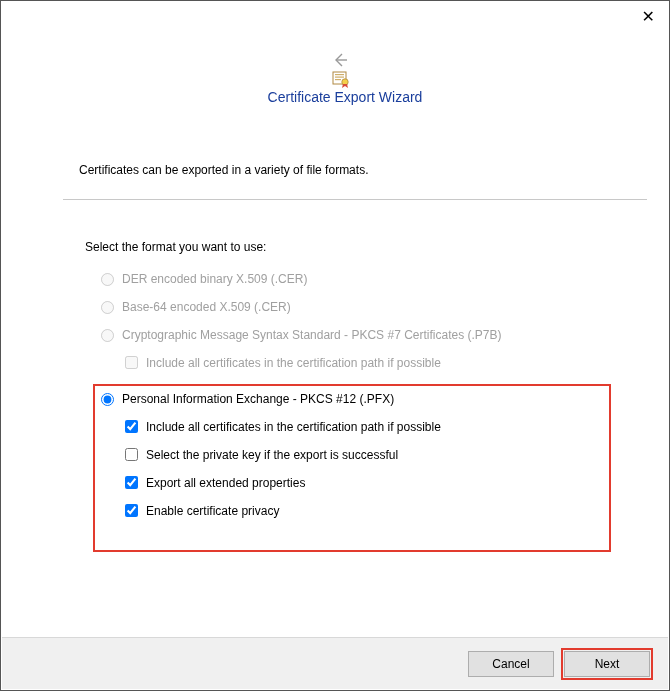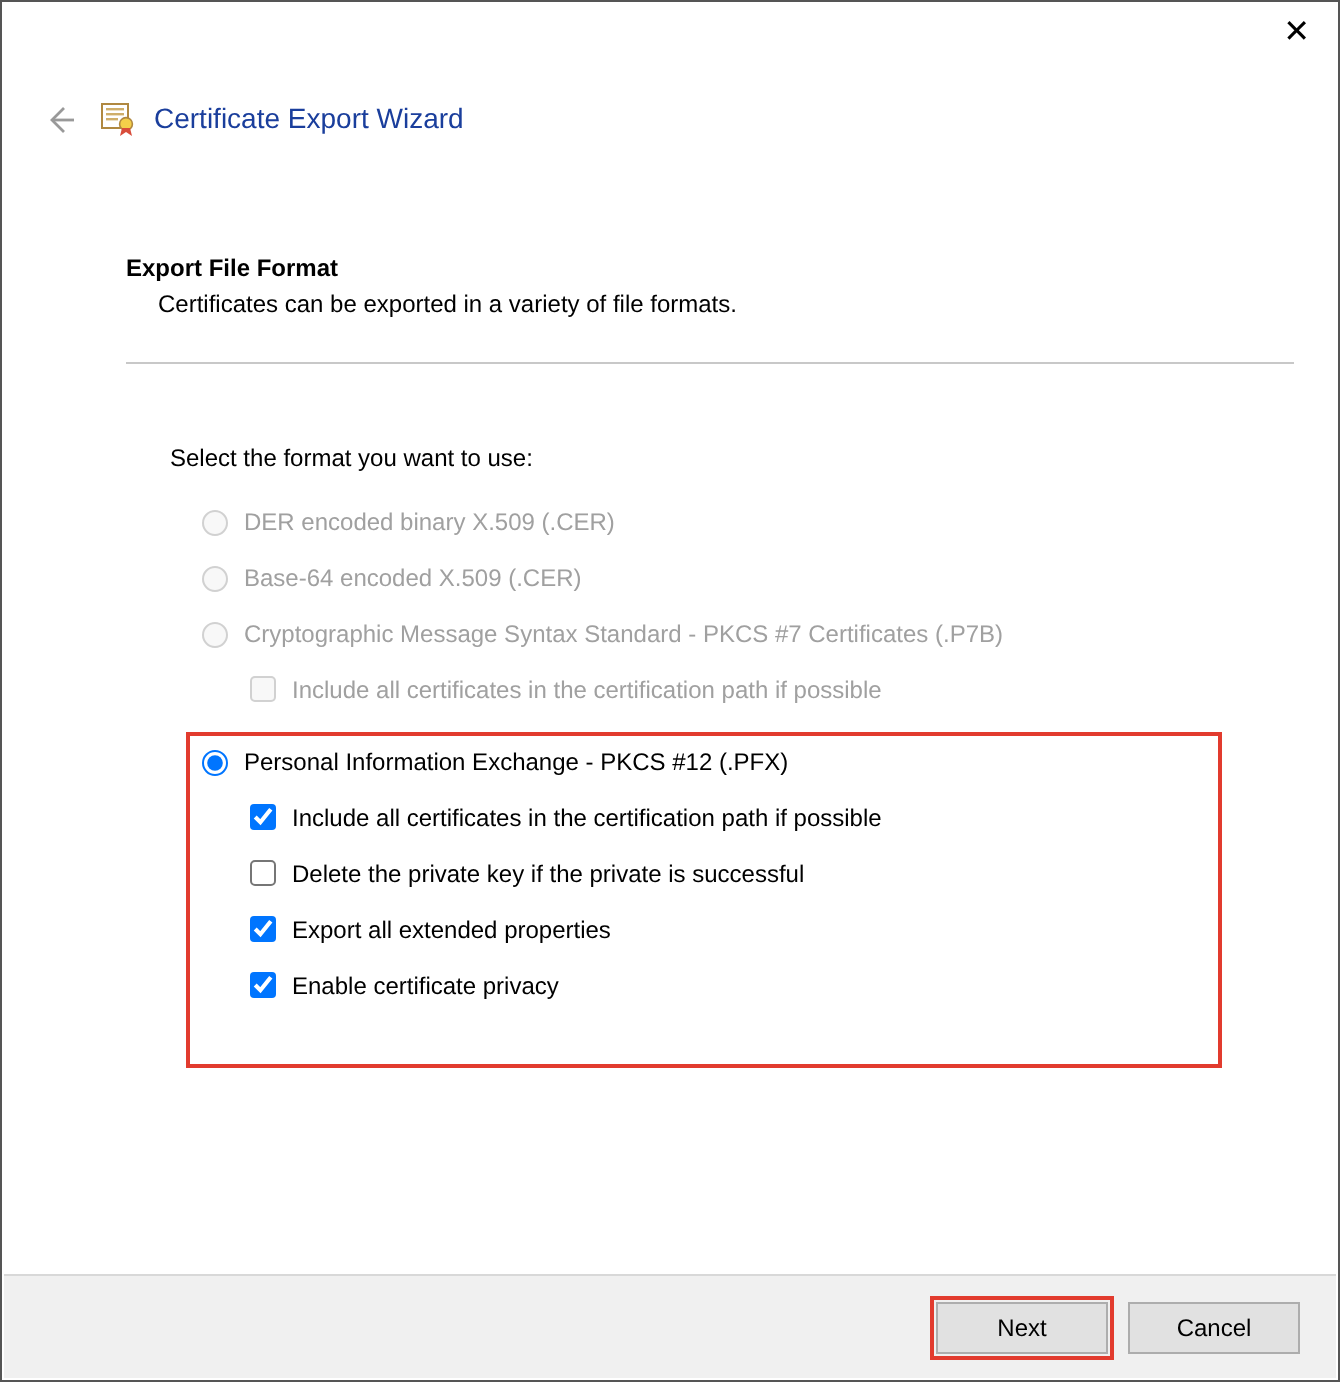--- a/index.html
+++ b/index.html
@@ -25,20 +25,21 @@
     font-size: 16px;
     line-height: 1;
     cursor: pointer;
     color: #000;
     font-family: Arial, sans-serif;
   }
   .header {
     display: flex;
     align-items: center;
     padding: 48px 0 0 20px;
+    flex-direction: column;
   }
   .back-arrow {
     width: 18px;
     height: 18px;
     color: #888;
     margin-right: 10px;
     margin-top: 2px;
     display: flex;
     align-items: center;
     justify-content: center;
@@ -163,21 +164,20 @@
         <rect x="4" y="7.5" width="9" height="1.2" fill="#cfae6a"></rect>
         <rect x="4" y="10" width="6" height="1.2" fill="#cfae6a"></rect>
         <circle cx="14" cy="13" r="3.2" fill="#f4cf4a" stroke="#b08840" stroke-width="0.8"></circle>
         <path d="M12 15 L11 19 L14 17 L17 19 L16 15" fill="#d84c3a"></path>
       </svg>
     </div>
     <div class="wiz-title">Certificate Export Wizard</div>
   </div>
 
   <div class="content">
-    <div class="section-title">Export File Format</div>
     <div class="section-desc">Certificates can be exported in a variety of file formats.</div>
     <hr class="divider">
 
     <div class="prompt">Select the format you want to use:</div>
 
     <div class="option-group">
 
       <label class="radio-row disabled">
         <input type="radio" name="fmt" disabled="" style="">
         <span>DER encoded binary X.509 (.CER)</span>
@@ -204,36 +204,36 @@
           <input type="radio" name="fmt" checked="" style="">
           <span>Personal Information Exchange - PKCS #12 (.PFX)</span>
         </label>
         <div class="sub-opts">
           <label class="check-row">
             <input type="checkbox" checked="" style="">
             <span>Include all certificates in the certification path if possible</span>
           </label>
           <label class="check-row">
             <input type="checkbox" style="">
-            <span>Delete the private key if the private is successful</span>
+            <span>Select the private key if the export is successful</span>
           </label>
           <label class="check-row">
             <input type="checkbox" checked="" style="">
             <span>Export all extended properties</span>
           </label>
           <label class="check-row">
             <input type="checkbox" checked="" style="">
             <span>Enable certificate privacy</span>
           </label>
         </div>
       </div>
 
       <div class="sp"></div>
 
     </div>
   </div>
 
   <div class="footer">
+    <div class="btn">Cancel</div>
     <div class="btn btn-highlight">Next</div>
-    <div class="btn">Cancel</div>
   </div>
 
 </div>
 
 </body></html>

